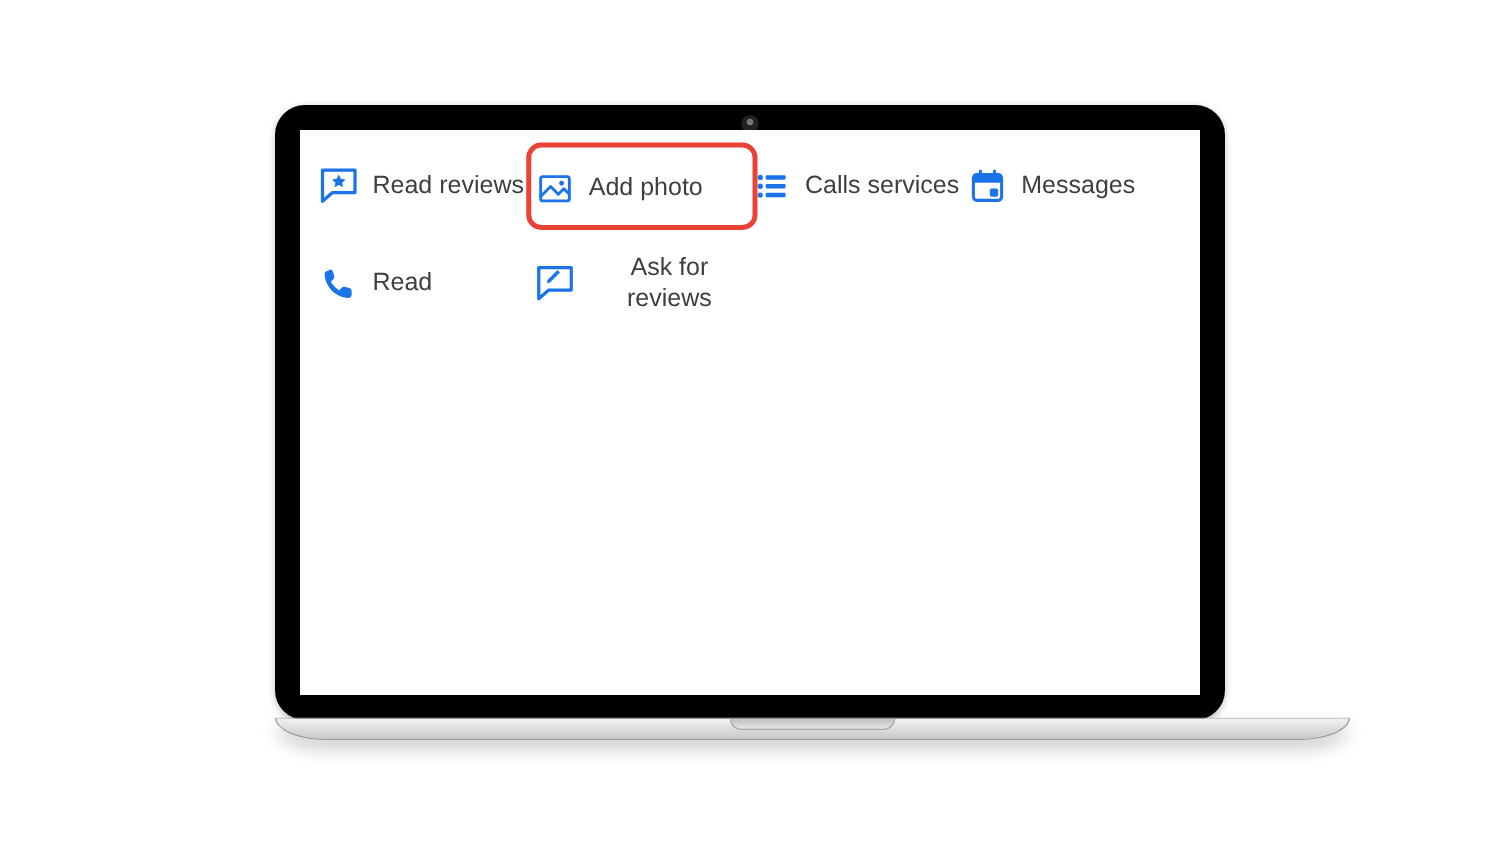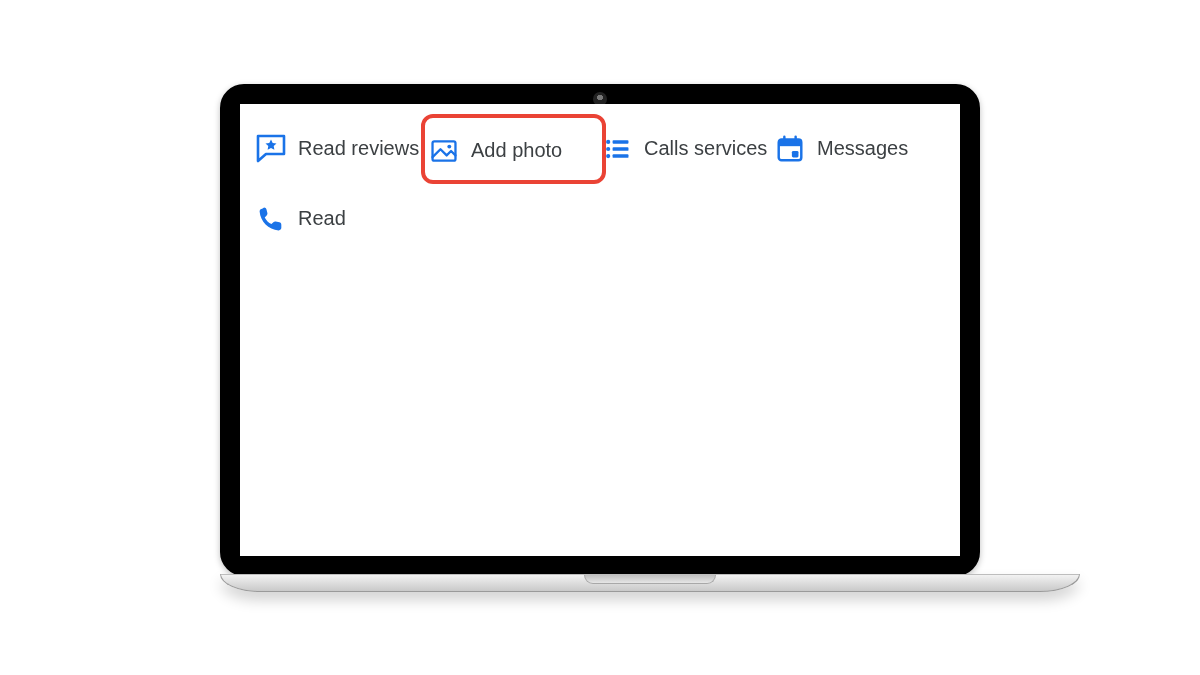--- a/index.html
+++ b/index.html
@@ -129,19 +129,28 @@
           <div class="tile">
             <span class="icn">
               <svg viewBox="0 0 34 34" width="30" height="30">
                 <path class="blue-fill" d="M9.2 4c1.3 0 2.4.9 2.7 2.2l1 4.1c.2 1-.1 2-.8 2.7l-2.2 2.2c1.7 3.3 4.3 5.9 7.6 7.6l2.2-2.2c.7-.7 1.7-1 2.7-.8l4.1 1c1.3.3 2.2 1.4 2.2 2.7V27c0 1.7-1.4 3-3.1 2.9C14.1 29 5 19.9 4.1 8.5 4 6.8 5.3 5.4 7 5.4L9.2 4z"></path>
               </svg>
             </span>
             <span>Read</span>
           </div>
 
 
+          <div class="tile">
+            <span class="icn">
+              <svg viewBox="0 0 34 34" width="34" height="34">
+                <path class="blue-stroke" d="M4 4h26v18H12l-8 7V4z"></path>
+                <path class="blue-fill" d="M21 8l-8 8-2.5.6L11 14l8-8 2 2z"></path>
+              </svg>
+            </span>
+            <span>Ask for reviews</span>
+          </div>
 
         </div>
       </div>
     </div>
     <div class="base"></div>
   </div>
 </div>
 
 </body></html>

